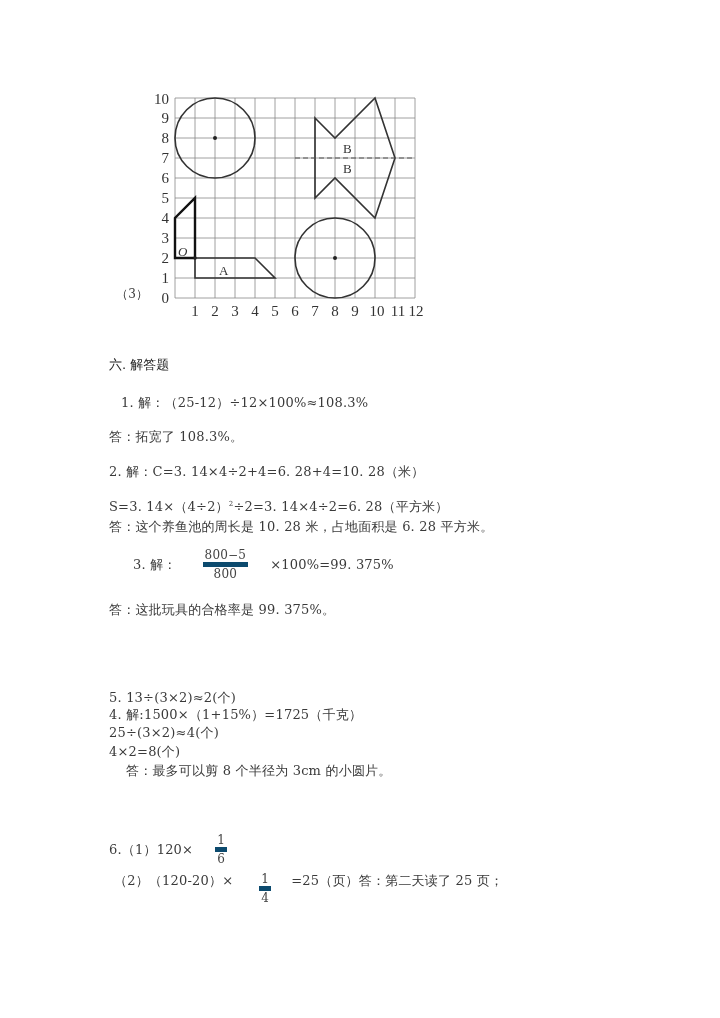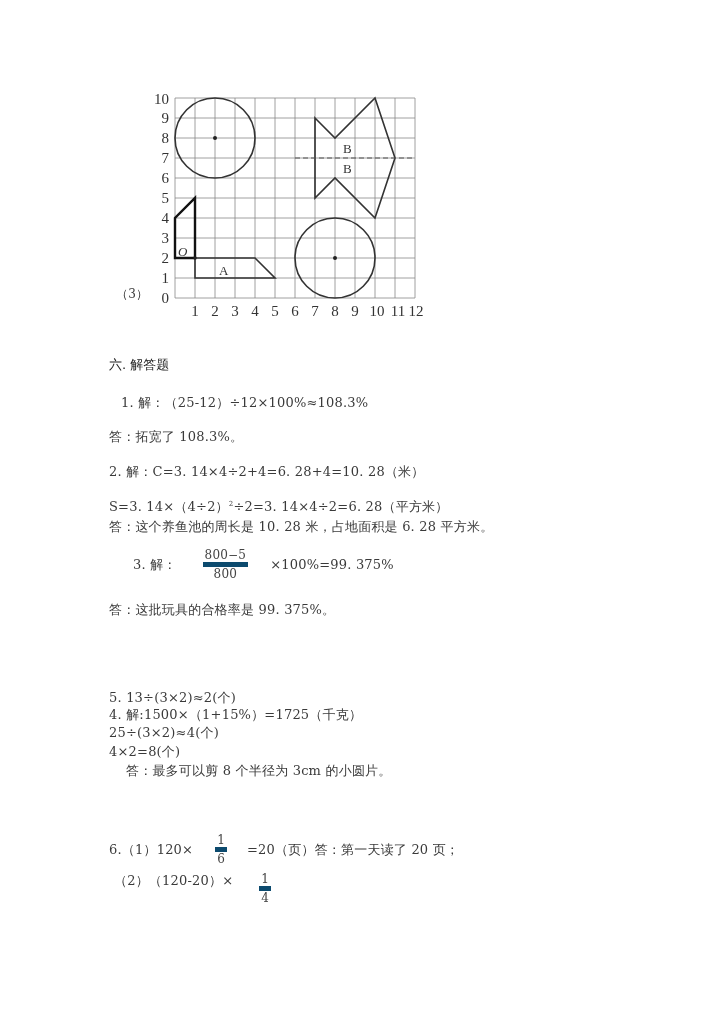--- a/index.html
+++ b/index.html
@@ -125,21 +125,21 @@
 <div class="abs txt" style="left:109px; top:724px;">25÷(3×2)≈4(个)</div>
 <div class="abs txt" style="left:109px; top:743px;">4×2=8(个)</div>
 <div class="abs txt" style="left:126px; top:762px;">答：最多可以剪 8 个半径为 3cm 的小圆片。</div>
 
 <div class="abs txt" style="left:109px; top:806px; display:flex; align-items:center;margin-top:27px;">
   <span>6.（1）120×</span>
   <span class="frac" style="margin-left:22px; margin-right:20px;">
     <span class="num">1</span>
     <span class="den">6</span>
   </span>
-  <span>=20（页）答：第一天读了 20 页；</span>
 </div>
 <div class="abs txt" style="left:114px; top:872px; display:flex; align-items:flex-start;">
   <span>（2）（120-20）×</span>
   <span class="frac" style="margin-left:26px; margin-right:20px;">
     <span class="num">1</span>
     <span class="den">4</span>
   </span>
+  <span>=25（页）答：第二天读了 25 页；</span>
 </div>
 
 </body></html>

